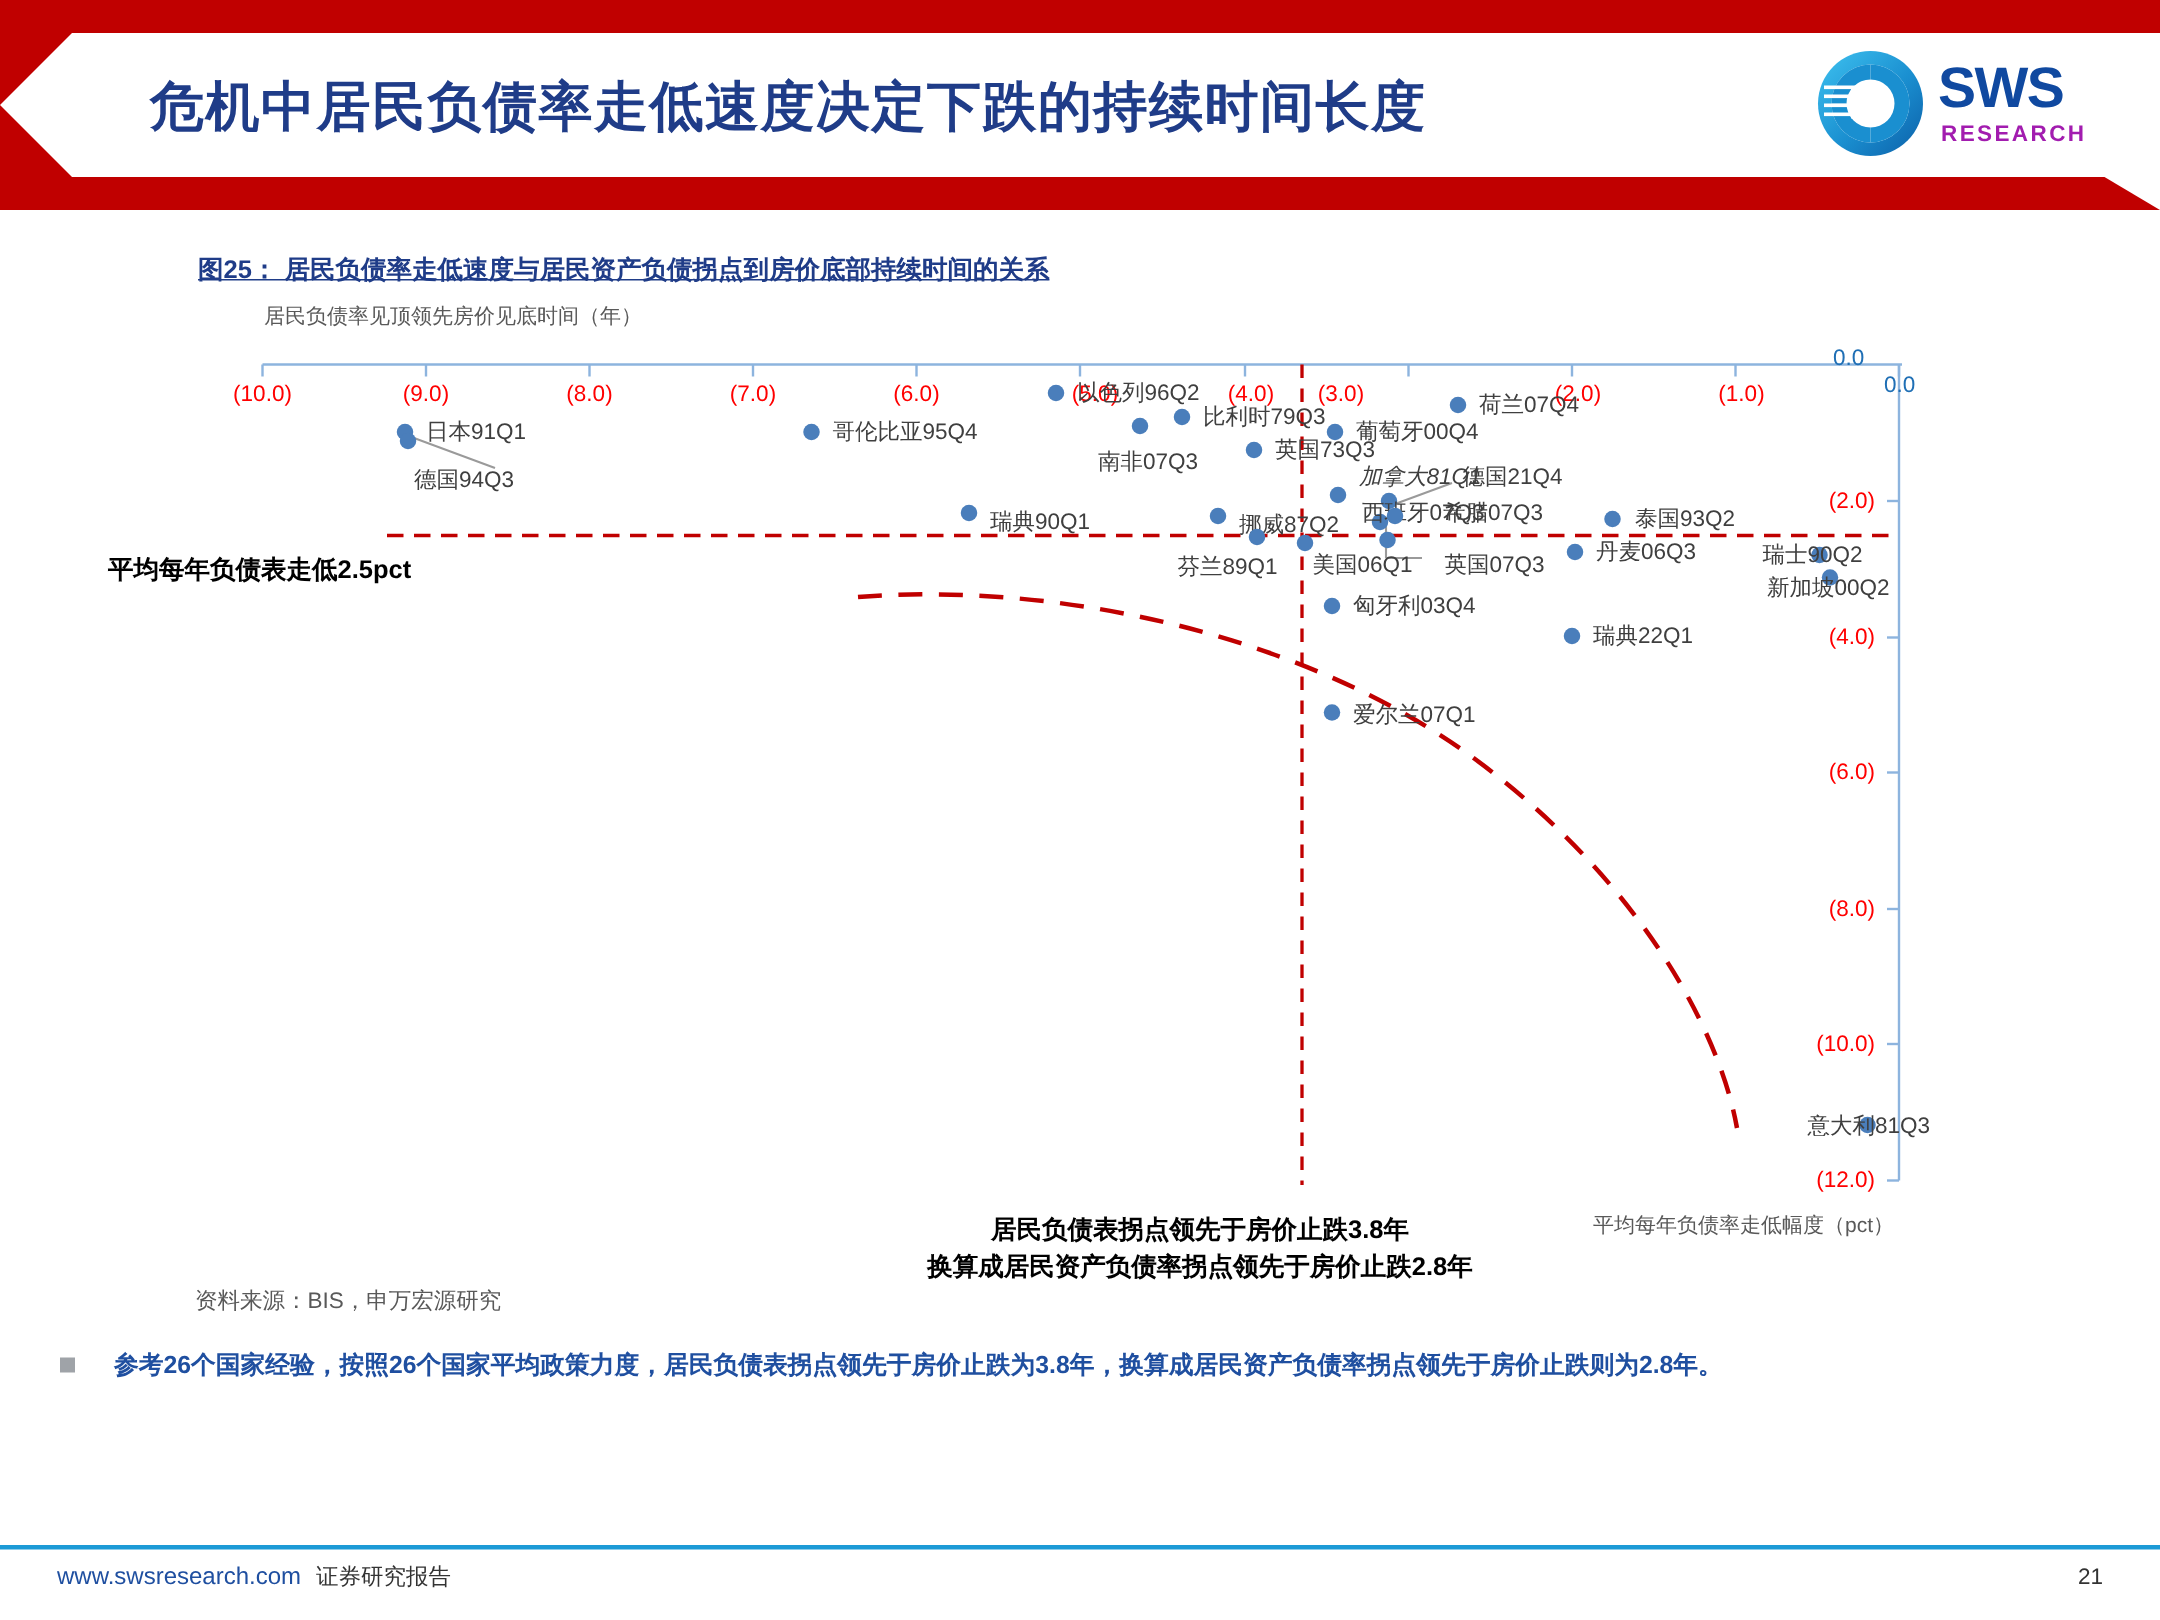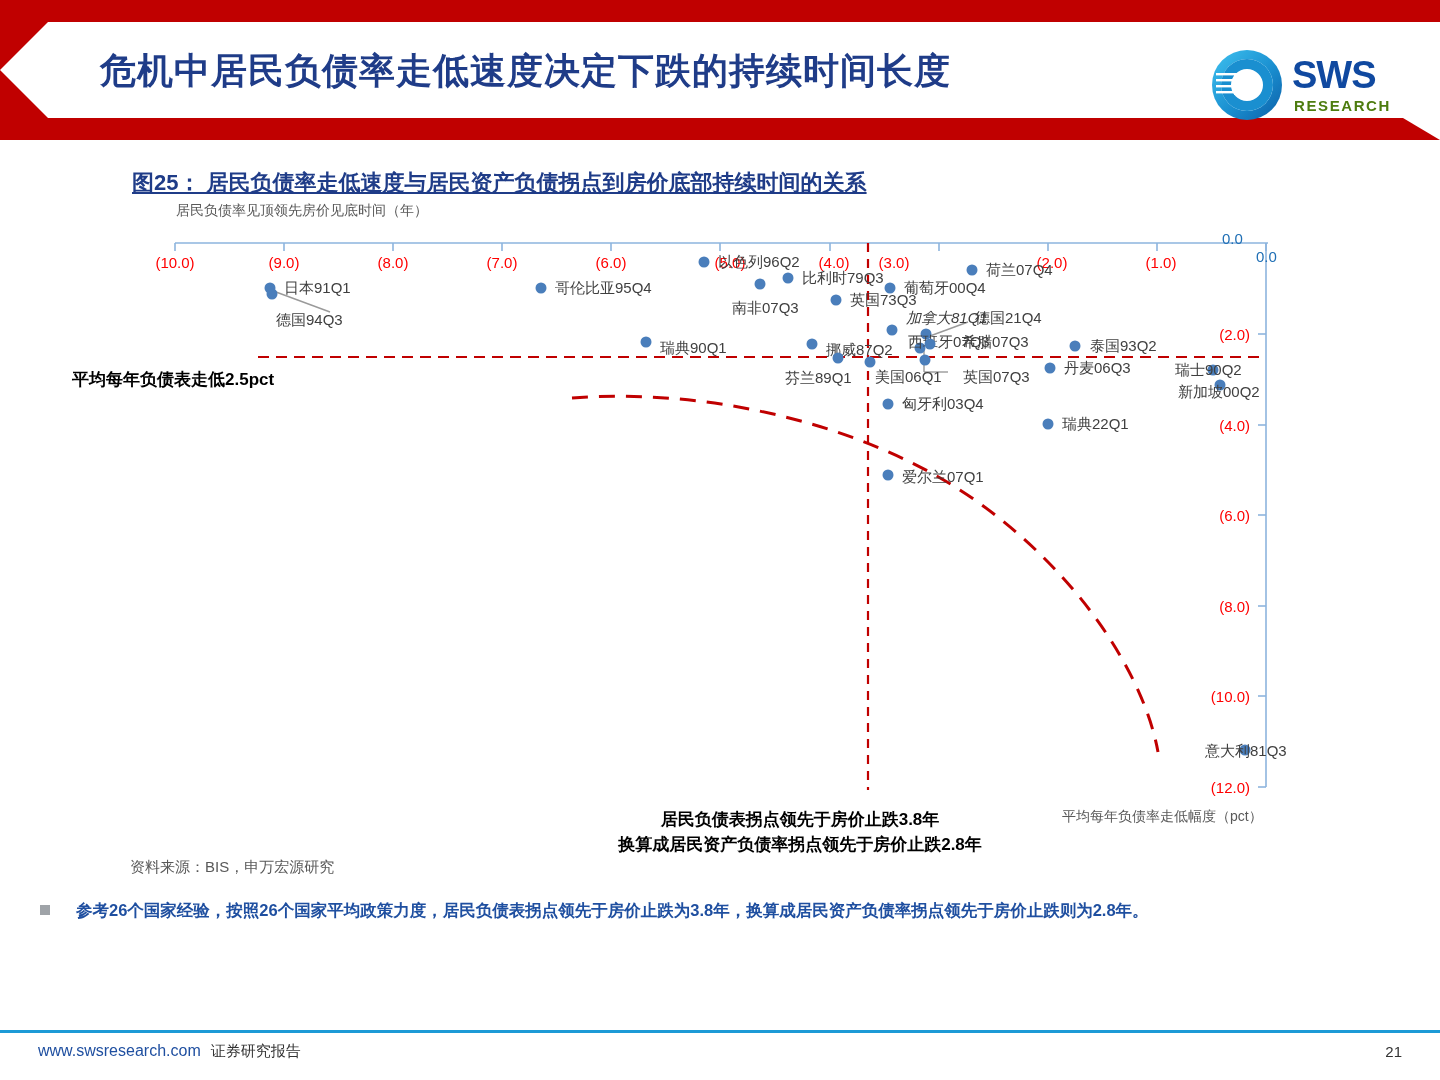--- a/index.html
+++ b/index.html
@@ -28,37 +28,37 @@
   }
   .hdr-white-notch {
     position:absolute; left:38px; top:22px; width:1402px; height:96px;
     background:#ffffff;
   }
   .hdr-title {
     position:absolute; left:100px; top:47px;
     font-size:36px; font-weight:bold; color:#1F3C88;
     letter-spacing:1px; white-space:nowrap;
   }
-  .logo { position:absolute; right:30px; top:30px; width:200px; height:78px;margin-top:16px; }
+  .logo { position:absolute; right:30px; top:30px; width:200px; height:78px; }
   .logo-mark { position:absolute; left:0; top:2px; width:74px; height:74px; }
   .logo-sws {
     position:absolute; left:82px; top:10px;
     font-size:38px; font-weight:bold; color:#1049A0;
     letter-spacing:-1px; line-height:1;
   }
   .logo-research {
     position:absolute; left:84px; top:52px;
-    font-size:15px; font-weight:bold; color:#4d7c0f;
+    font-size:15px; font-weight:bold; color:#a21caf;
     letter-spacing:1.6px; line-height:1;
   }
 
   
   .fig-title {
     position:absolute; left:132px; top:168px;
-    font-size:22px; font-weight:bold; color:#1F3C88;
+    font-size:17px; font-weight:bold; color:#1F3C88;
     text-decoration:underline; white-space:nowrap;
   }
   .axis-y-title {
     position:absolute; left:176px; top:202px;
     font-size:14px; color:#595959; white-space:nowrap;
   }
   .axis-x-title {
     position:absolute; left:1062px; top:808px;
     font-size:14px; color:#595959; white-space:nowrap;
   }

